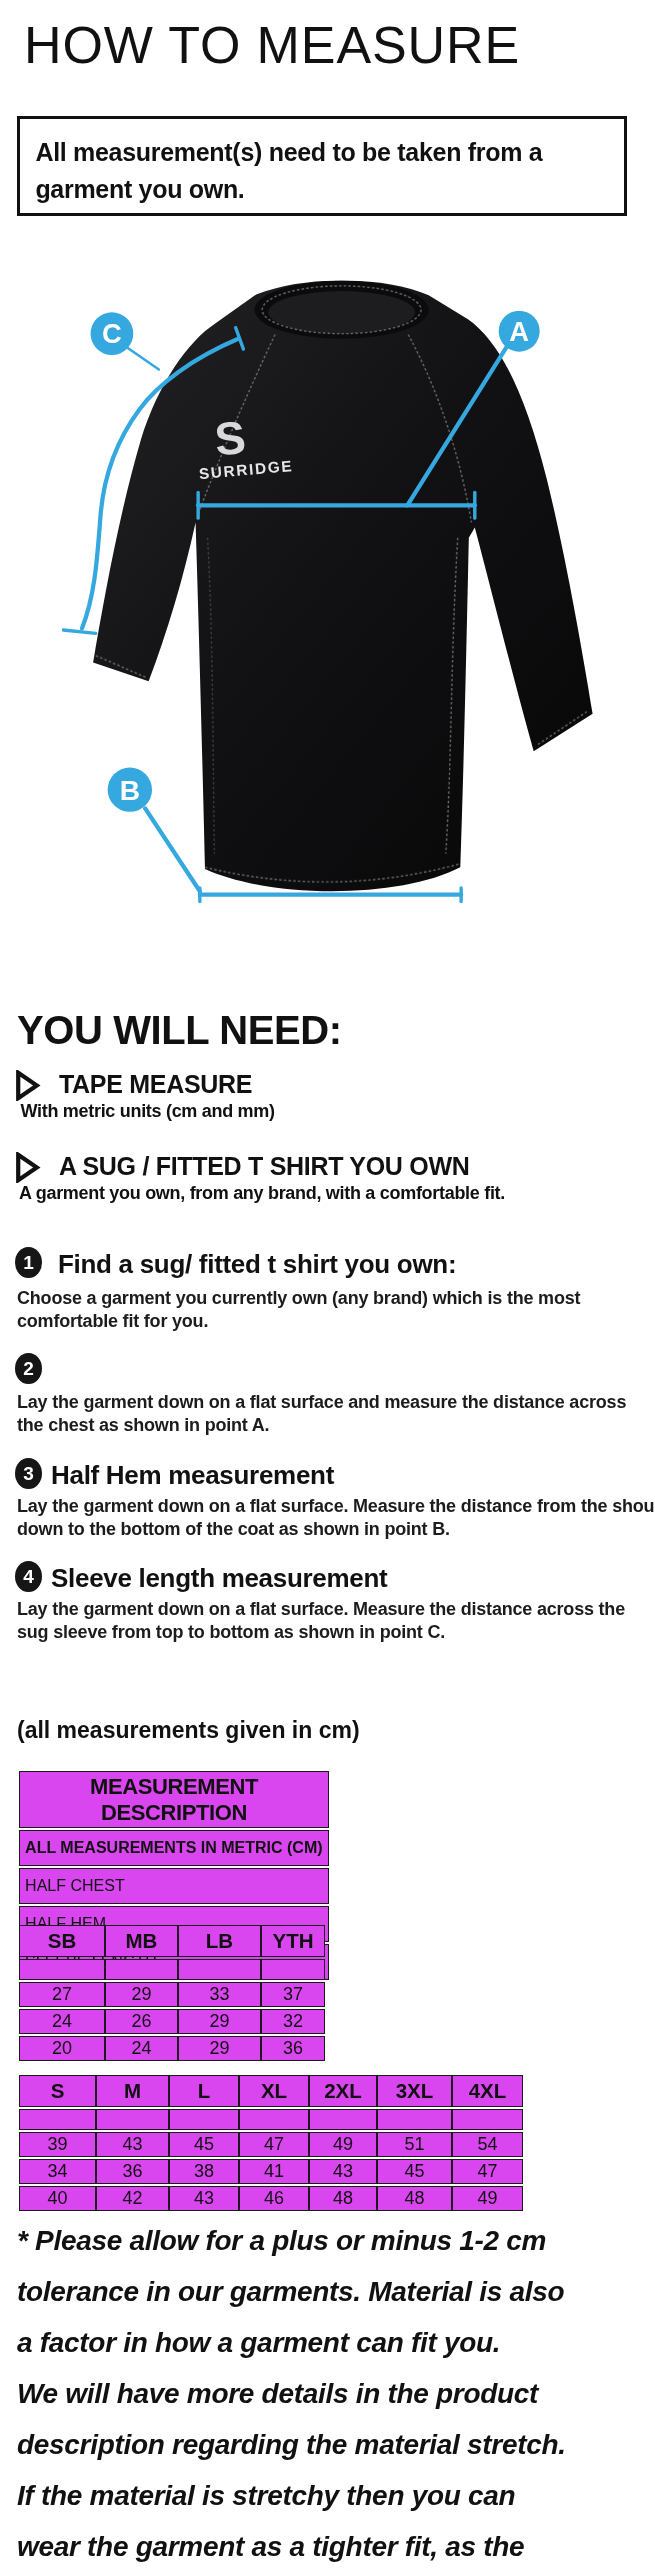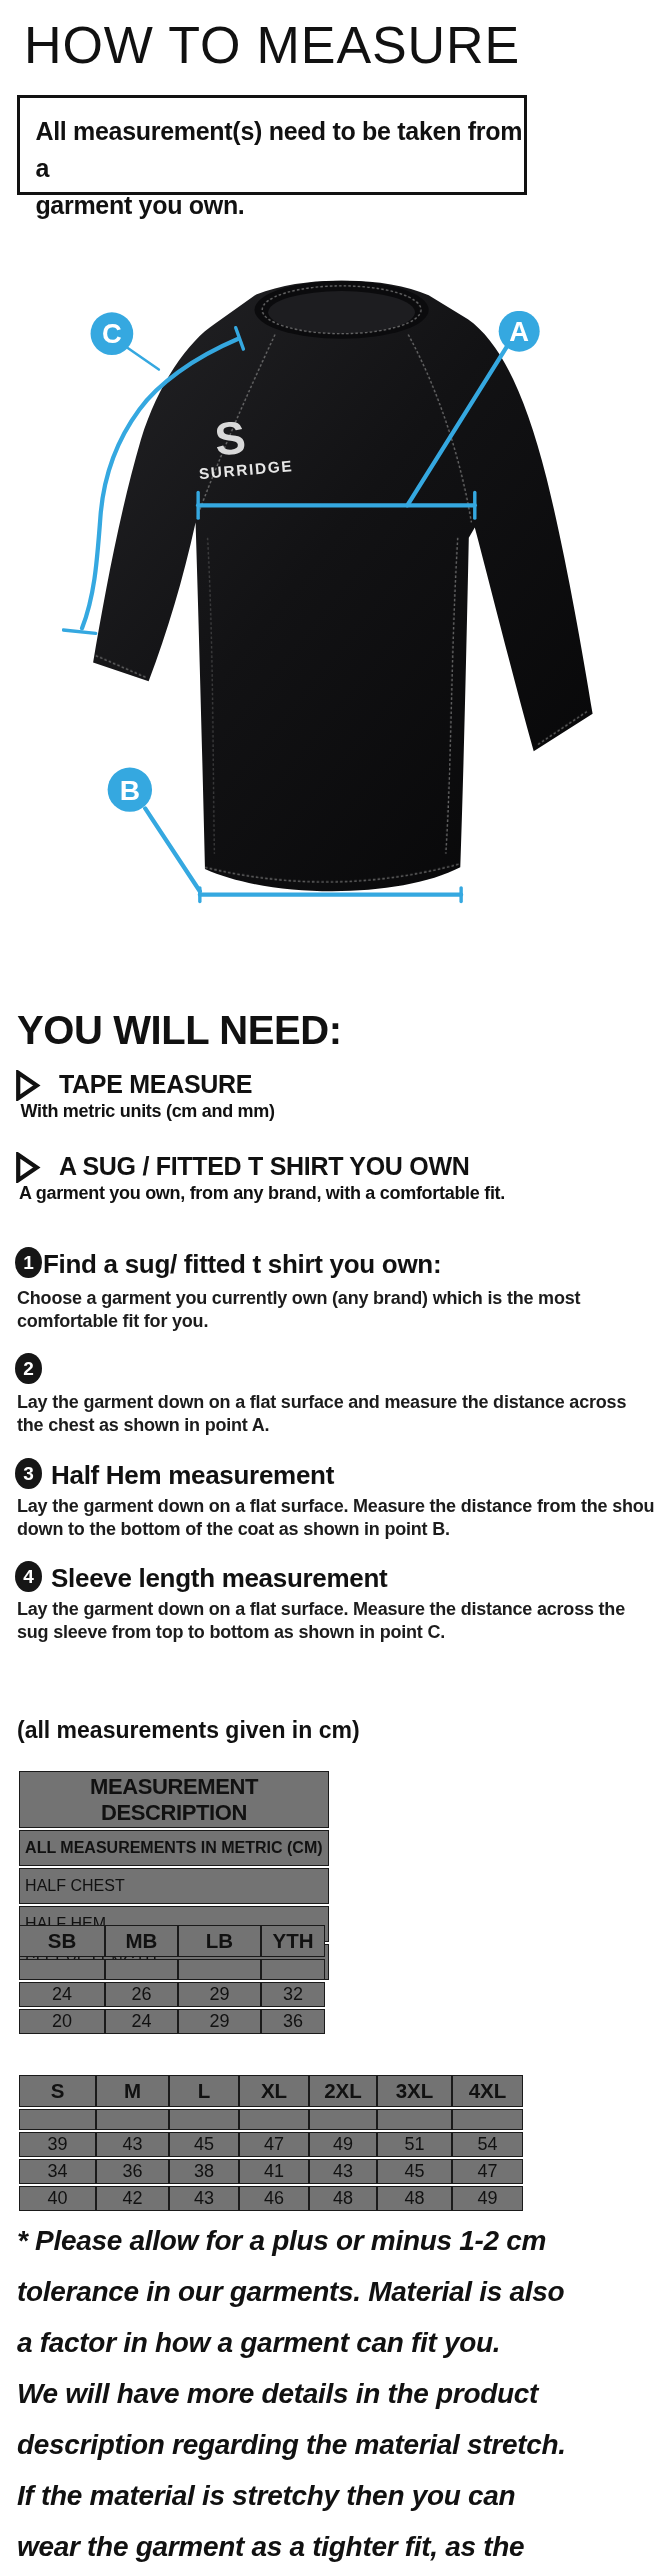--- a/index.html
+++ b/index.html
@@ -1,39 +1,39 @@
 <!DOCTYPE html>
 <html style="font-size:13.7px"><head>
 <meta charset="utf-8">
 <style>
   html,body{margin:0;padding:0;background:#fff;}
   body{font-family:"Liberation Sans","DejaVu Sans",sans-serif;color:#111;}
   #page{position:relative;width:655px;height:2576px;overflow:hidden;background:#fff;}
   .abs{position:absolute;}
 
   .title{left:24px;top:15.4px;font-size:52px;font-weight:normal;letter-spacing:0.9px;white-space:nowrap;}
-  .notice-box{left:17px;top:95px;width:510px;height:100px;border:3.4px solid #111;box-sizing:border-box;}
+  .notice-box{left:17px;top:116px;width:610px;height:100px;border:3.4px solid #111;box-sizing:border-box;}
   .notice-text{position:absolute;left:15.4px;top:15.4px;font-size:25px;font-weight:bold;line-height:37px;white-space:pre-line;letter-spacing:-0.3px;}
 
   .ywn-heading{left:17px;top:1008px;font-size:40px;font-weight:bold;letter-spacing:-0.4px;}
   .need-label{font-size:25px;font-weight:bold;letter-spacing:-0.3px;white-space:nowrap;margin-left:8px;}
   .need-sub{font-size:18px;font-weight:bold;letter-spacing:-0.3px;white-space:nowrap;}
   .tri{position:absolute;}
 
   .step-heading{font-size:26px;font-weight:bold;letter-spacing:-0.3px;white-space:nowrap;}
   .badge{position:absolute;width:26.5px;height:31px;border-radius:50%;background:#161616;color:#fff;
          display:flex;align-items:center;justify-content:center;font-size:19px;font-weight:bold;}
   .step-body{font-size:18px;font-weight:bold;line-height:23px;letter-spacing:-0.2px;
              white-space:pre-line;width:718px;color:#1c1c1c;}
 
   .sc-heading{left:17px;top:1656px;font-size:47px;font-weight:bold;letter-spacing:-0.4px;}
   .sc-sub{left:17px;top:1717px;font-size:23px;font-weight:bold;}
 
   table{border-collapse:separate;border-spacing:0 2.6px;}
-  td{border:1.7px solid #1a1a1a;box-sizing:border-box;background:#737373;margin-top:20px;}
+  td{border:1.7px solid #1a1a1a;box-sizing:border-box;background:#d946ef;margin-top:20px;}
   .t-desc{width:310px;}
   .t-desc td{padding:1.7px 5.1px;}
   .t-desc .hd{height:34px;text-align:center;font-size:22px;font-weight:bold;letter-spacing:-0.4px;}
   .t-desc .r0{font-weight:bold;}
   .t-desc .rw{height:36px;font-size:16px;text-align:left;}
   .t-size .hd{height:32px;text-align:center;font-size:20.5px;font-weight:bold;}
   .t-size .em{height:21.4px;}
   .t-size .rw{height:22px;text-align:center;font-size:18px;}
 
   .footnote{left:17px;top:2215px;font-size:28px;font-weight:bold;font-style:italic;
@@ -136,21 +136,21 @@
   <div class="abs need-label" style="left:51px;top:1070px">TAPE MEASURE</div>
   <div class="abs need-sub" style="left:20.5px;top:1101px">With metric units (cm and mm)</div>
 
   <svg class="tri abs" style="left:13.7px;top:1152px" width="27" height="31" viewBox="0 0 32 36">
     <polygon points="5,3 27,18 5,33" fill="#fff" stroke="#111" stroke-width="5"></polygon>
   </svg>
   <div class="abs need-label" style="left:51px;top:1152px">A SUG / FITTED T SHIRT YOU OWN</div>
   <div class="abs need-sub" style="left:19px;top:1183px">A garment you own, from any brand, with a comfortable fit.</div>
 
   <div class="badge" style="left:15.4px;top:1247px">1</div>
-  <div class="abs step-heading" style="left:43px;top:1249px">Find a sug/ fitted t shirt you own:</div>
+  <div class="abs step-heading" style="left:58px;top:1249px">Find a sug/ fitted t shirt you own:</div>
   <div class="abs step-body" style="left:17px;top:1287px">Choose a garment you currently own (any brand) which is the most
 comfortable fit for you.</div>
 
   <div class="badge" style="left:15.4px;top:1353px">2</div>
   <div class="abs step-body" style="left:17px;top:1391px">Lay the garment down on a flat surface and measure the distance across
 the chest as shown in point A.</div>
 
   <div class="badge" style="left:15.4px;top:1458px">3</div>
   <div class="abs step-heading" style="left:51px;top:1460px">Half Hem measurement</div>
   <div class="abs step-body" style="left:17px;top:1495px">Lay the garment down on a flat surface. Measure the distance from the shoulder
@@ -195,20 +195,26 @@
       <td class="hd">SB</td>
       <td class="hd">MB</td>
       <td class="hd">LB</td>
       <td class="hd">YTH</td>
     </tr>
     <tr>
       <td class="em"></td>
       <td class="em"></td>
       <td class="em"></td>
       <td class="em"></td>
+    </tr>
+    <tr>
+      <td class="rw">27</td>
+      <td class="rw">29</td>
+      <td class="rw">33</td>
+      <td class="rw">37</td>
     </tr>
     <tr>
       <td class="rw">24</td>
       <td class="rw">26</td>
       <td class="rw">29</td>
       <td class="rw">32</td>
     </tr>
     <tr>
       <td class="rw">20</td>
       <td class="rw">24</td>

